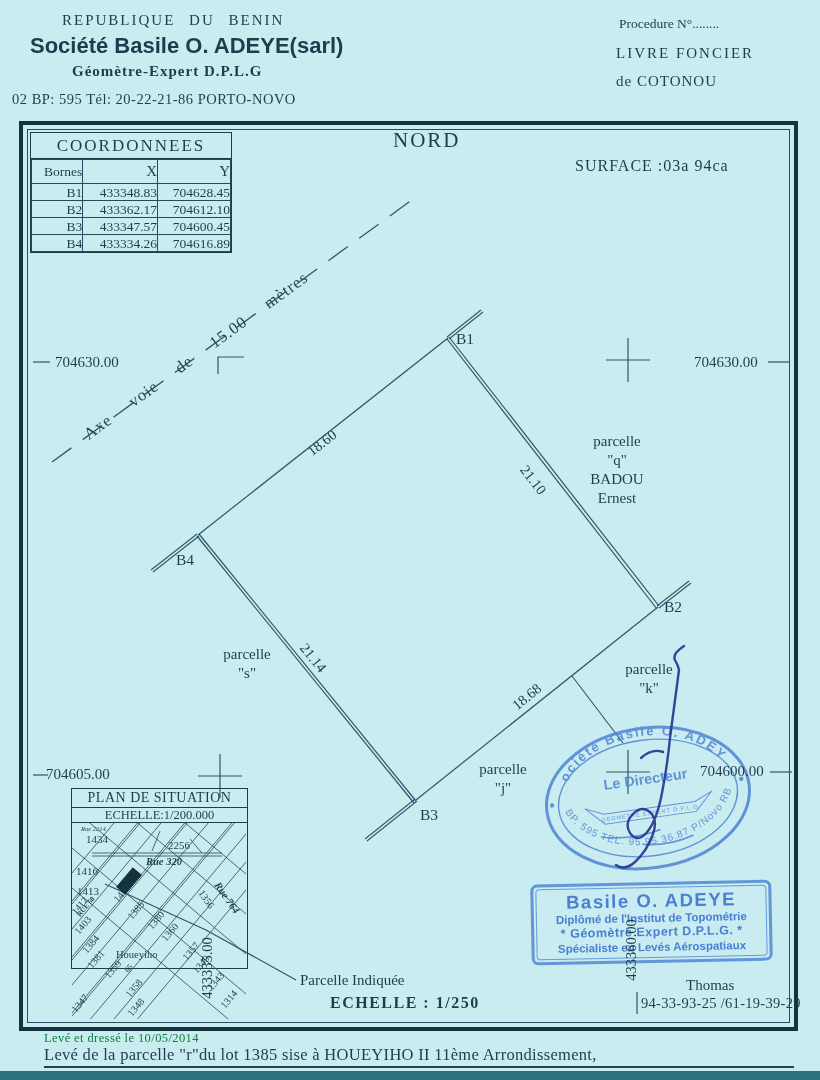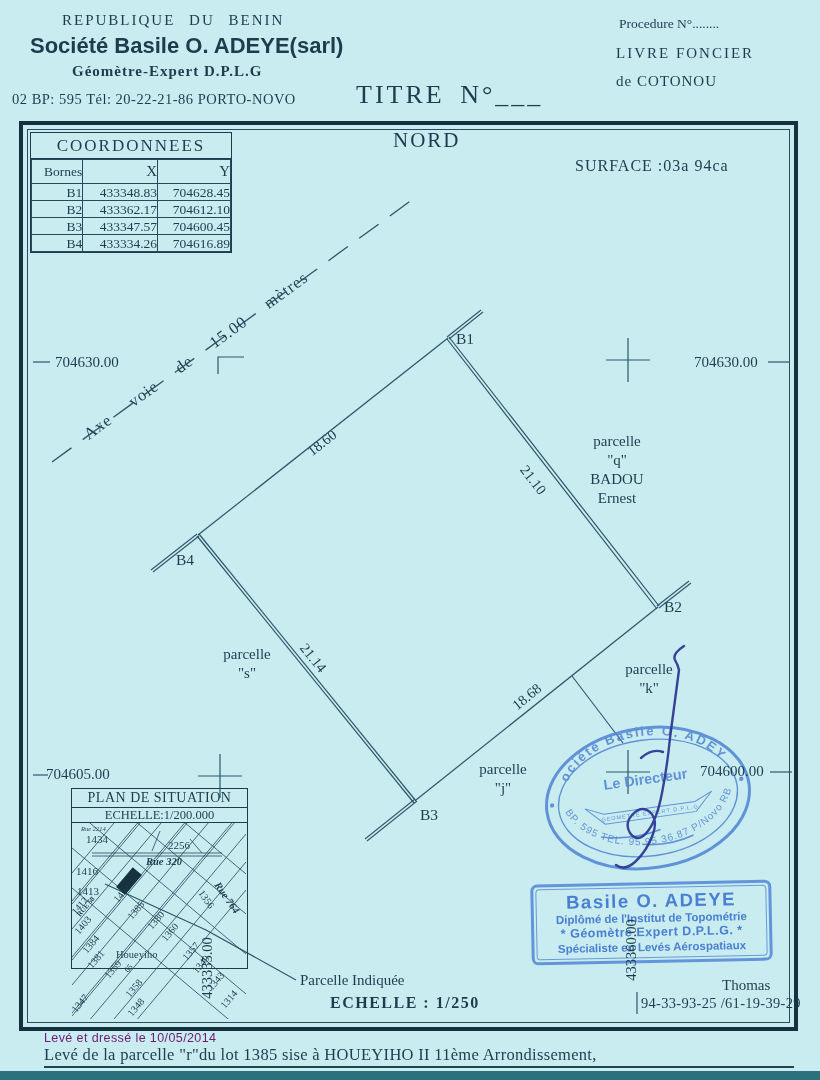--- a/index.html
+++ b/index.html
@@ -41,38 +41,37 @@
   
   .stamp-rect{position:absolute;left:531px;top:882px;width:231px;transform:rotate(-1.2deg);
       border:3px solid rgba(74,127,212,.8);border-radius:7px;padding:2px;z-index:30;}
   .stamp-rect .in{border:1.2px solid rgba(74,127,212,.75);border-radius:4px;text-align:center;
       color:#4a7fd4;padding:2px 0 3px;font-family:"Liberation Sans",sans-serif;}
   .stamp-rect .nm{font-size:18.5px;font-weight:bold;letter-spacing:1.5px;line-height:21px;}
   .stamp-rect .l2,.stamp-rect .l4{font-size:11.5px;font-weight:bold;line-height:14px;}
   .stamp-rect .l3{font-size:12.5px;font-weight:bold;line-height:15px;letter-spacing:.5px;}
   .callout-label{position:absolute;left:300px;top:972px;font-size:15px;}
   .callout-scale{position:absolute;left:330px;top:994px;font-size:16px;font-weight:bold;letter-spacing:1.5px;}
-  .contact-name{position:absolute;left:686px;top:977px;font-size:15px;margin-left:36px;}
+  .contact-name{position:absolute;left:686px;top:977px;font-size:15px;}
   .contact-phone{position:absolute;left:641px;top:995px;font-size:14.5px;letter-spacing:.3px;}
-  .foot1{position:absolute;left:44px;top:1031px;font-size:12.5px;color:#701a75;
-         font-family:Liberation Sans, sans-serif;letter-spacing:.4px;}
+  .foot1{position:absolute;left:44px;top:1031px;font-size:12.5px;color:#15803d;
+         font-family:Liberation Serif, serif;letter-spacing:.4px;}
   .foot2{position:absolute;left:44px;top:1045px;font-size:16.5px;letter-spacing:.3px;}
   .foot-underline{position:absolute;left:44px;top:1066px;width:750px;height:2px;background:#22444f;}
   .bottom-strip{position:absolute;left:0;bottom:0;width:820px;height:9px;background:#2b707c;}
 </style>
 </head>
 <body>
 
 <div class="page">
 
   <div class="t ser" style="left:62px;top:12px;font-size:15px;letter-spacing:2px;word-spacing:8px;">REPUBLIQUE DU BENIN</div>
   <div class="t sans" style="left:30px;top:33px;font-size:22px;font-weight:bold;">Société Basile O. ADEYE(sarl)</div>
   <div class="t ser" style="left:72px;top:63px;font-size:15px;font-weight:bold;letter-spacing:1px;">Géomètre-Expert D.P.L.G</div>
   <div class="t ser" style="left:12px;top:91px;font-size:14.5px;font-weight:normal;letter-spacing:.5px;">02 BP: 595 Tél: 20-22-21-86  PORTO-NOVO</div>
-  <div class="t ser" style="left:356px;top:80px;font-size:26px;letter-spacing:3px;word-spacing:6px;">TITRE  N°___</div>
   <div class="t ser" style="left:619px;top:16px;font-size:13.5px;">Procedure N°........</div>
   <div class="t ser" style="left:616px;top:45px;font-size:15px;letter-spacing:2px;">LIVRE FONCIER</div>
   <div class="t ser" style="left:616px;top:73px;font-size:15px;letter-spacing:1px;">de COTONOU</div>
 
   <div class="frame-outer">
     <div class="frame-inner"></div>
   </div>
 
   <svg width="820" height="1080" viewBox="0 0 820 1080" style="z-index:10;">
 

